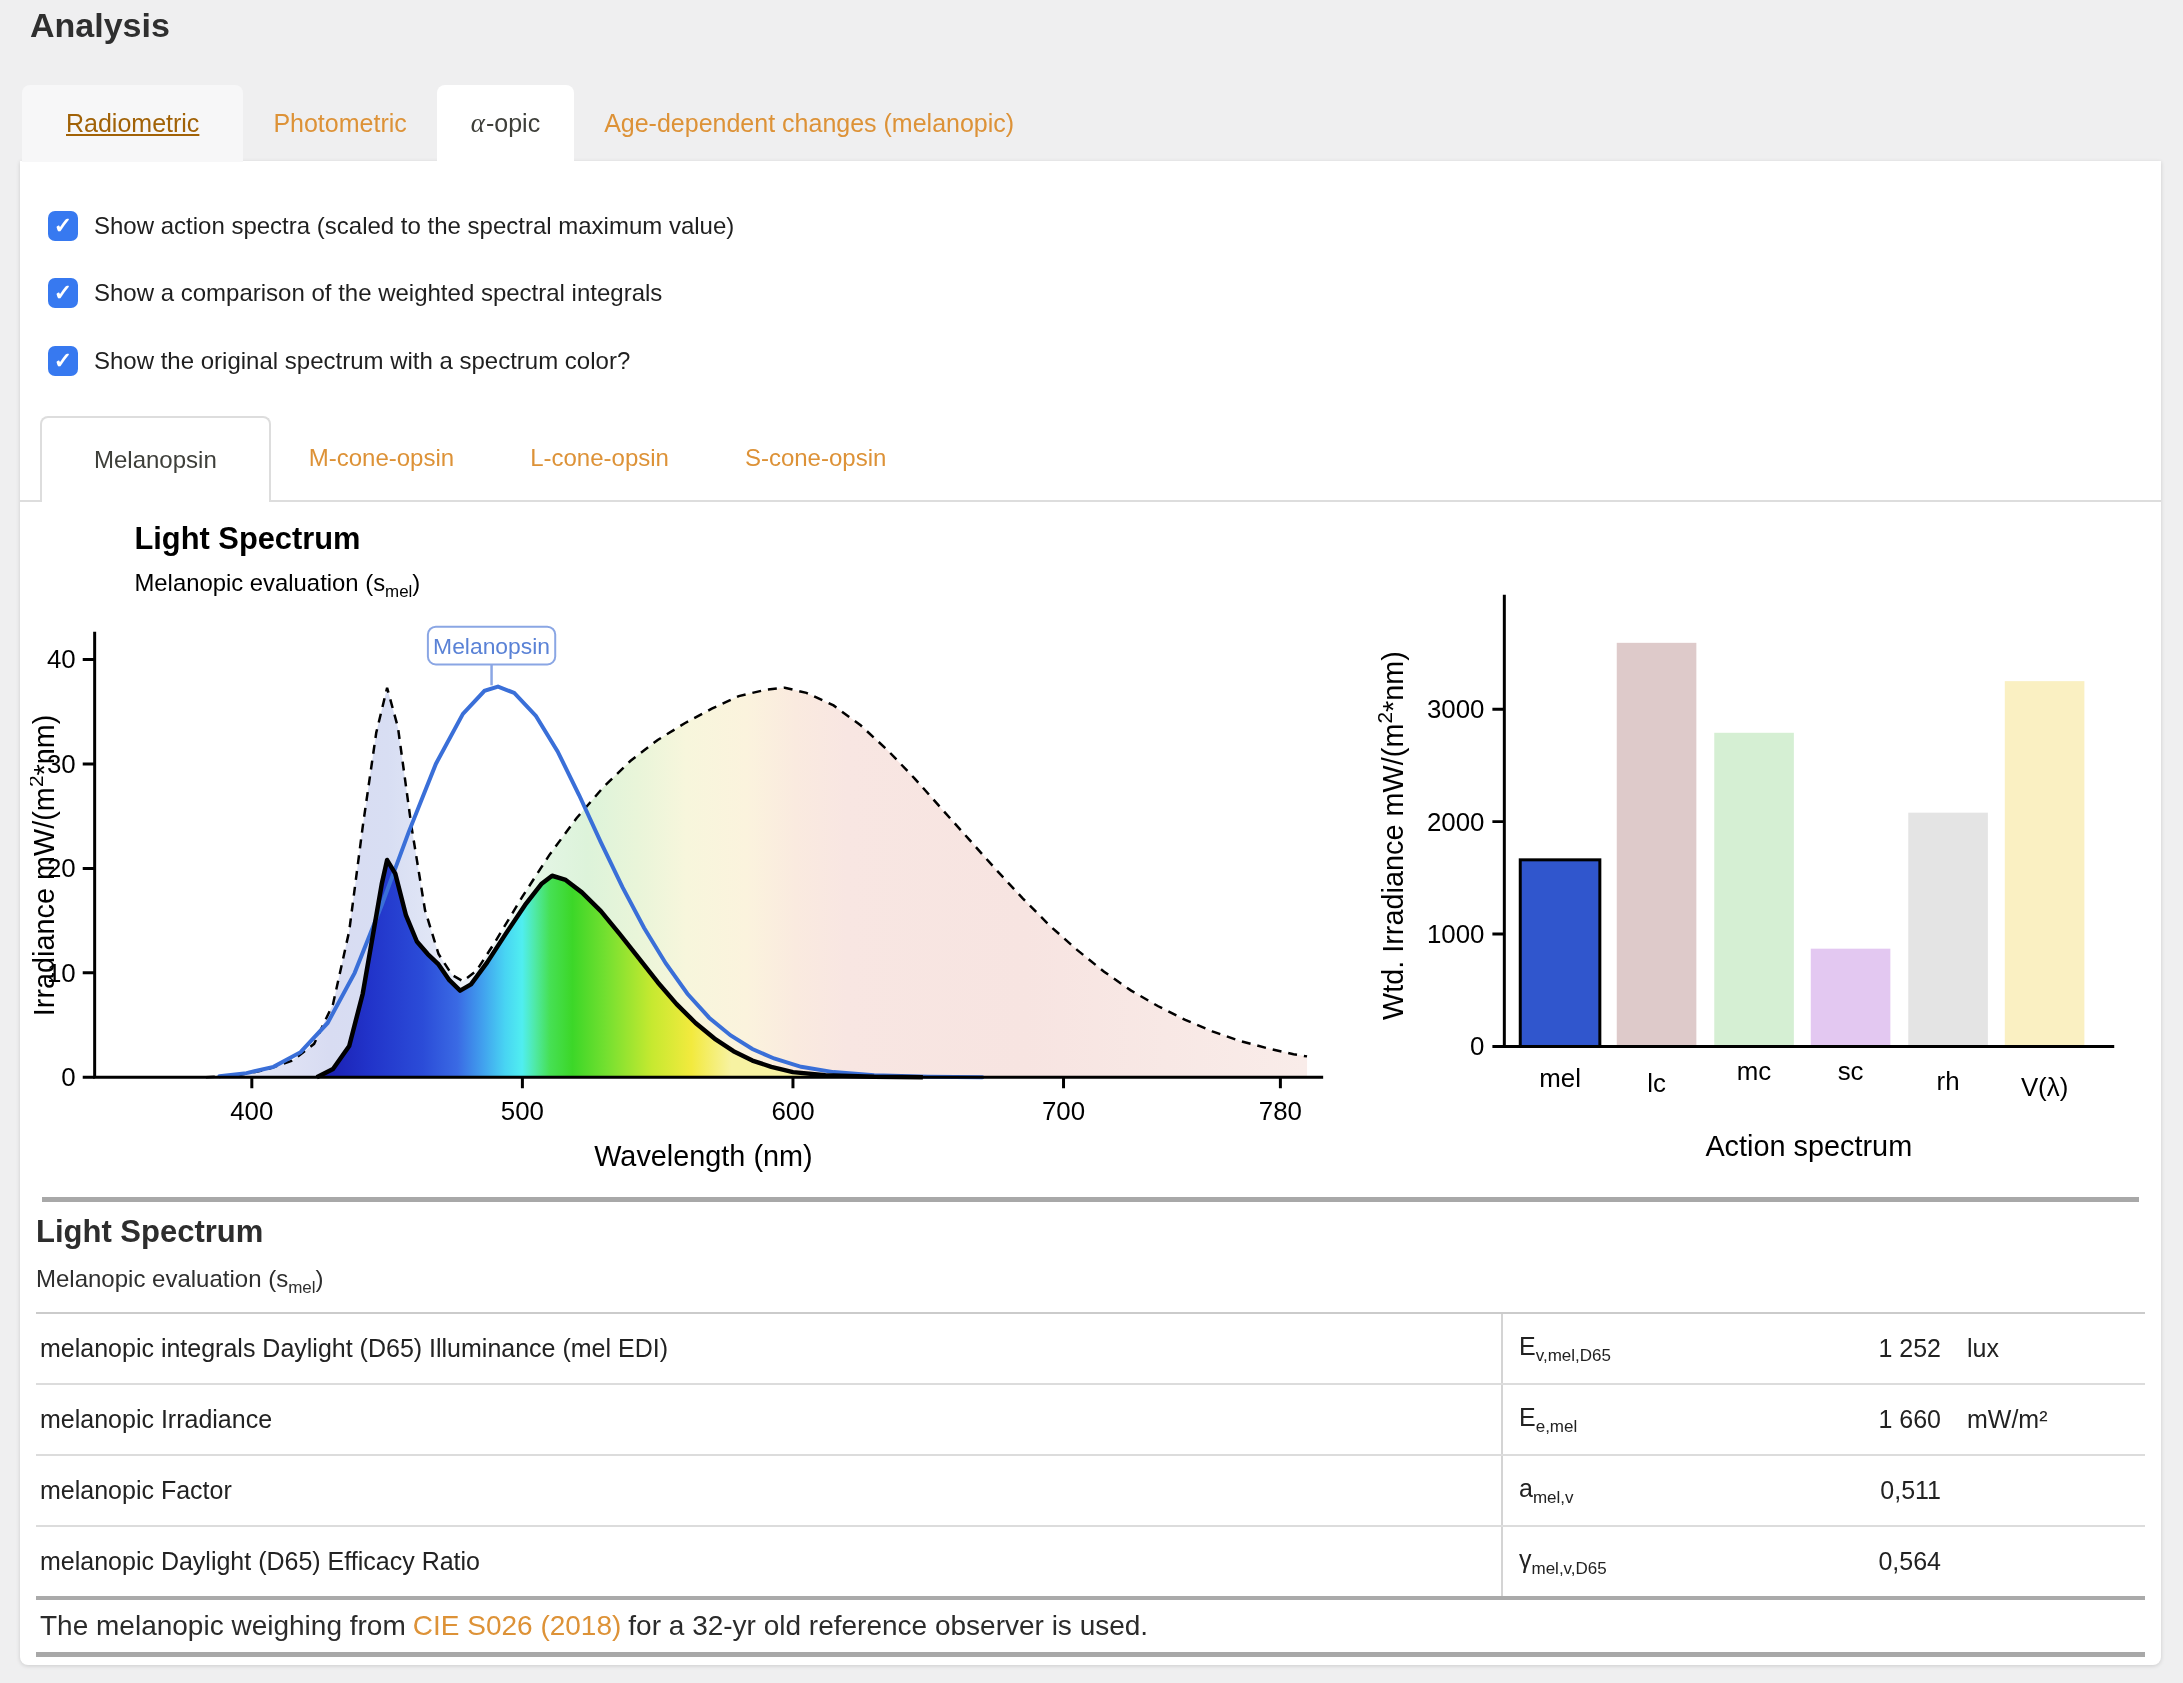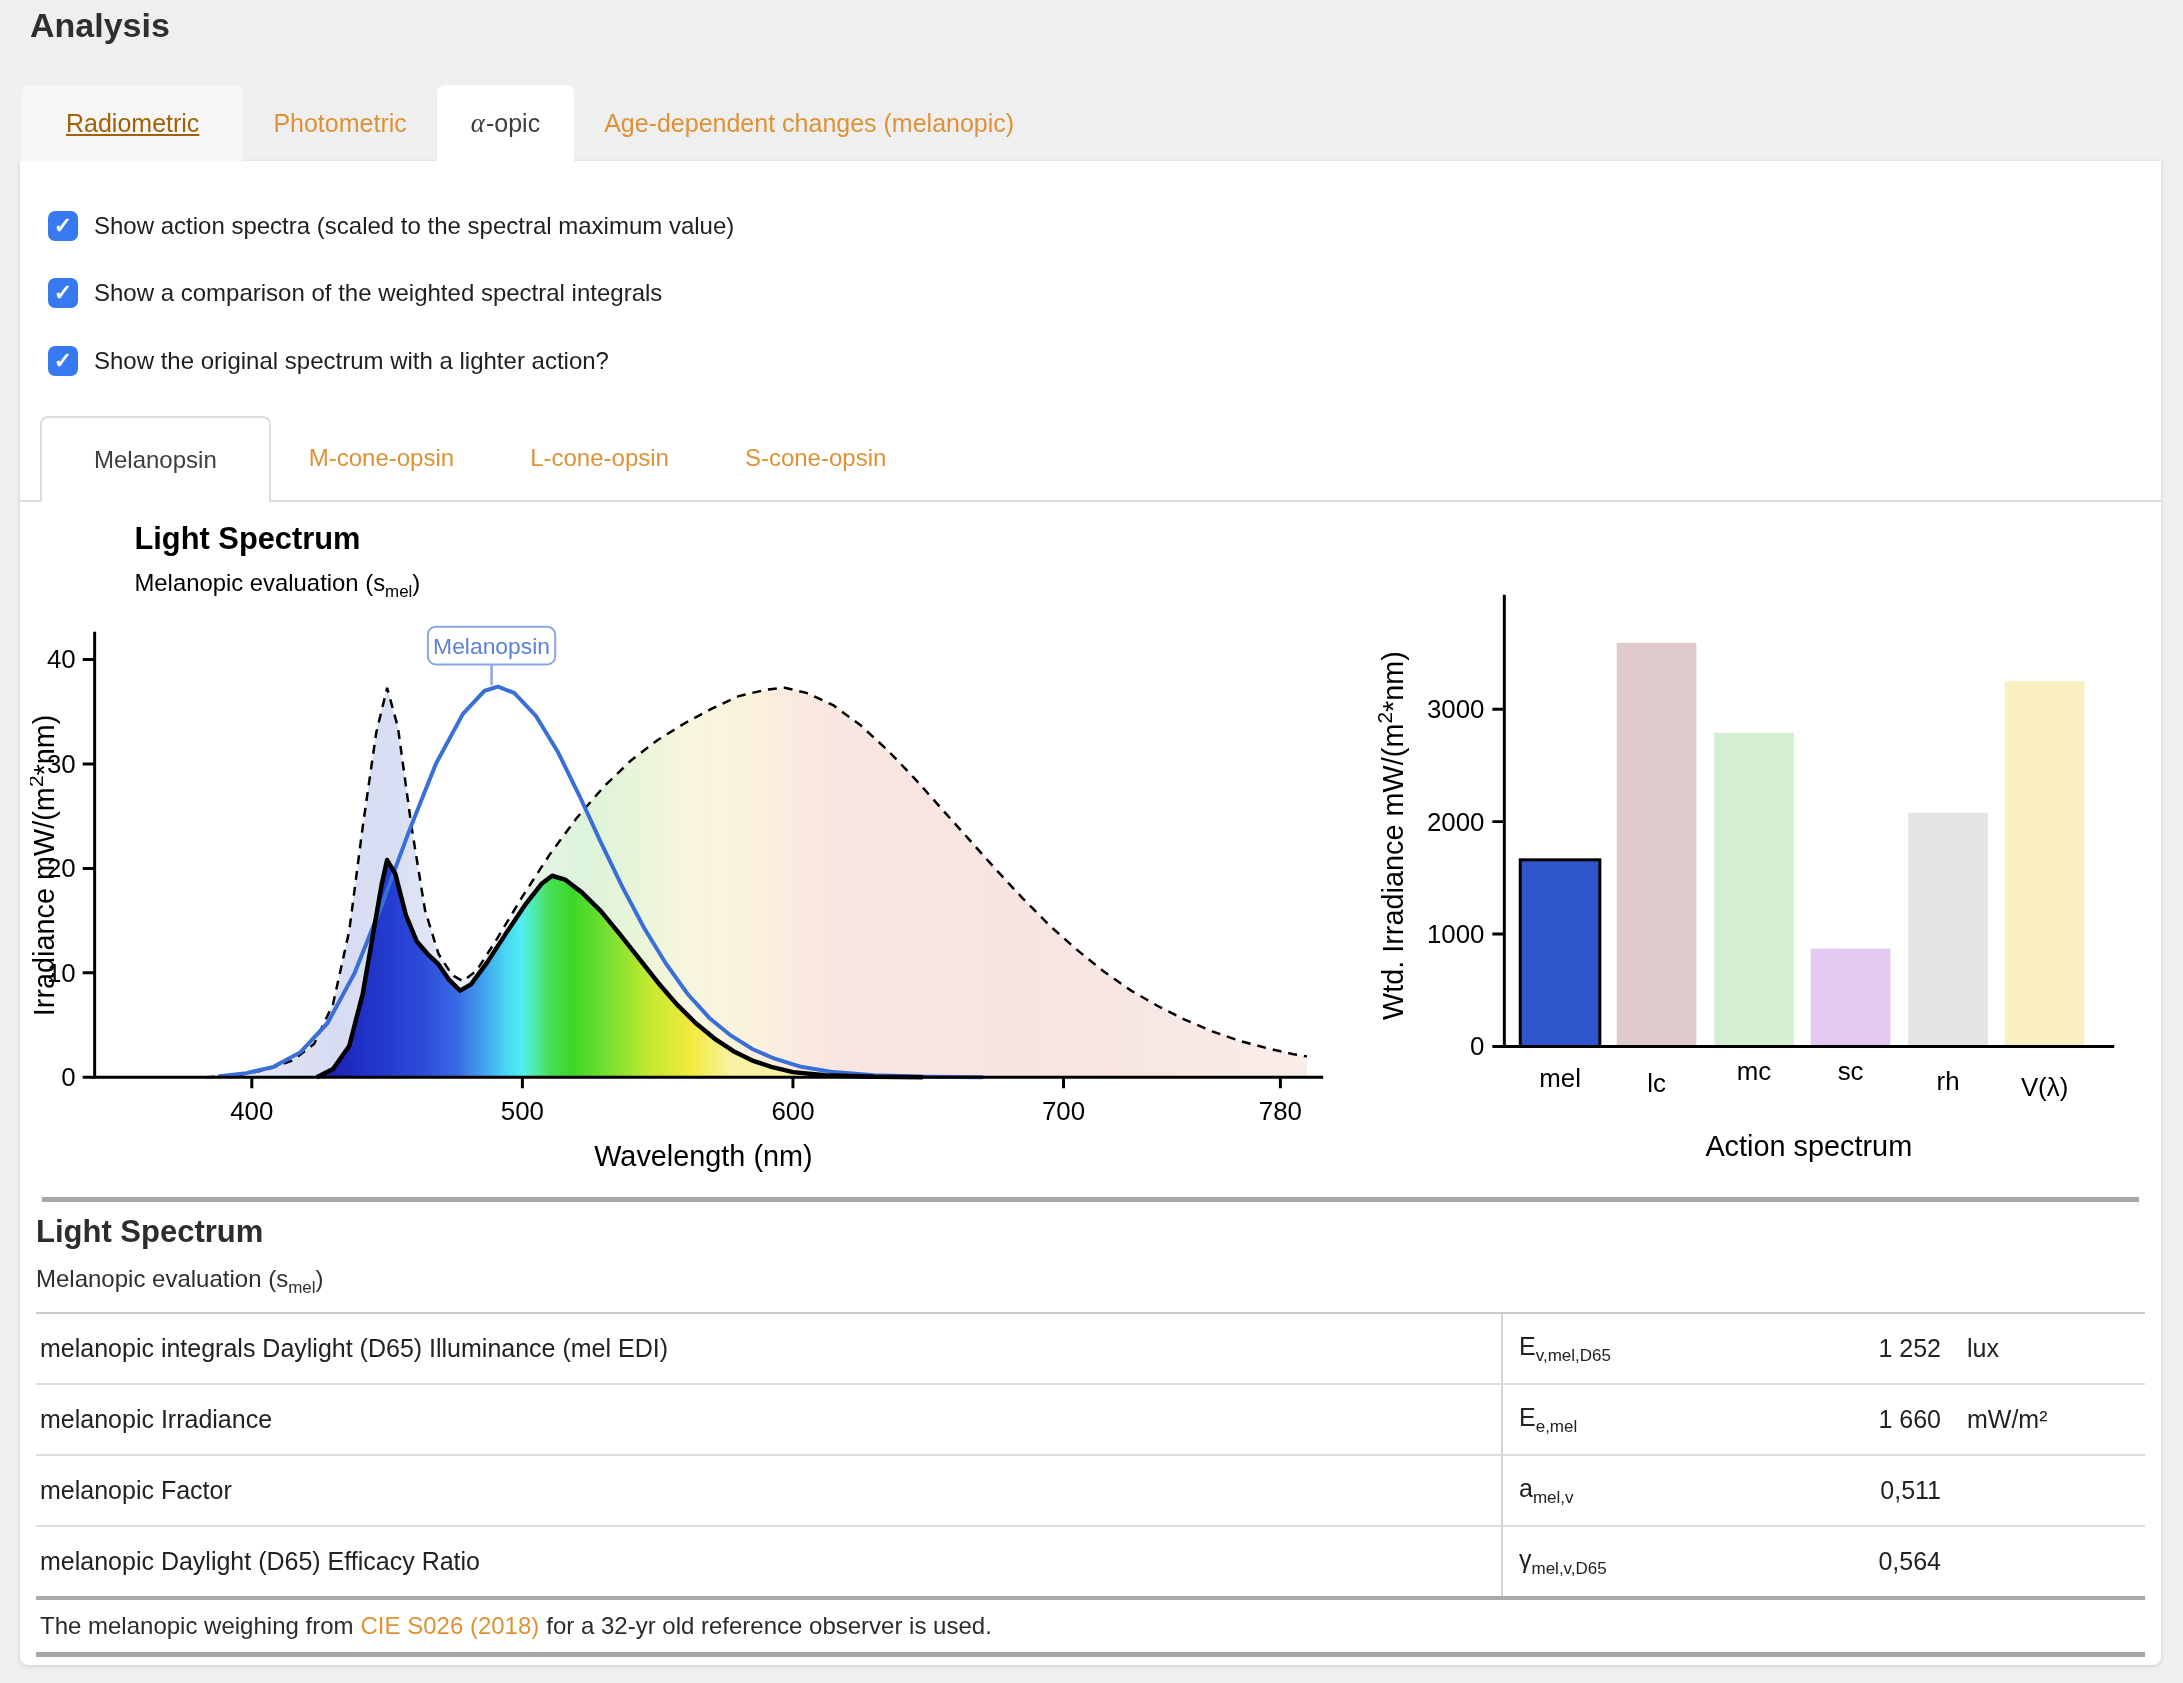--- a/index.html
+++ b/index.html
@@ -89,21 +89,21 @@
   .r-row .c-label{
     width:1467px;flex:0 0 1467px;height:100%;display:flex;align-items:center;
     border-right:2px solid #d4d4d4;padding-left:4px;box-sizing:border-box;
   }
   .r-row .c-sym{width:299px;flex:0 0 299px;padding-left:16px;box-sizing:border-box;}
   .r-row .c-val{width:139px;flex:0 0 139px;text-align:right;}
   .r-row .c-unit{padding-left:26px;}
   .r-row.last{border-bottom:4px solid #aaaaaa;}
   .r-footer{
     height:52px;display:flex;align-items:center;
-    border-bottom:5px solid #a8a8a8;font-size:24px;color:#2b2b2b;padding-left:4px;
+    border-bottom:5px solid #a8a8a8;font-size:28px;color:#2b2b2b;padding-left:4px;
   }
   .r-footer a{color:#dd9237;text-decoration:none;cursor:pointer;margin:0 7px;}
   .axis-text{font-size:26px;fill:#000;}
   .axis-label{font-size:29px;fill:#000;}
 </style>
 </head>
 <body>
 
 <div class="page-title">Analysis</div>
 
@@ -134,21 +134,21 @@
   <div class="cb-row" style="top:117px;">
     <div class="box">
         <span>✓</span>
       </div>
     <div class="lbl">Show a comparison of the weighted spectral integrals</div>
   </div>
   <div class="cb-row" style="top:185px;">
     <div class="box">
         <span>✓</span>
       </div>
-    <div class="lbl">Show the original spectrum with a lighter action?</div>
+    <div class="lbl">Show the original spectrum with a spectrum color?</div>
   </div>
 
   <div class="sub-tabs">
     <div class="sub-tab active">
         <span>Melanopsin</span>
       </div>
     <div class="sub-tab link">
         <span>M-cone-opsin</span>
       </div>
     <div class="sub-tab link">

